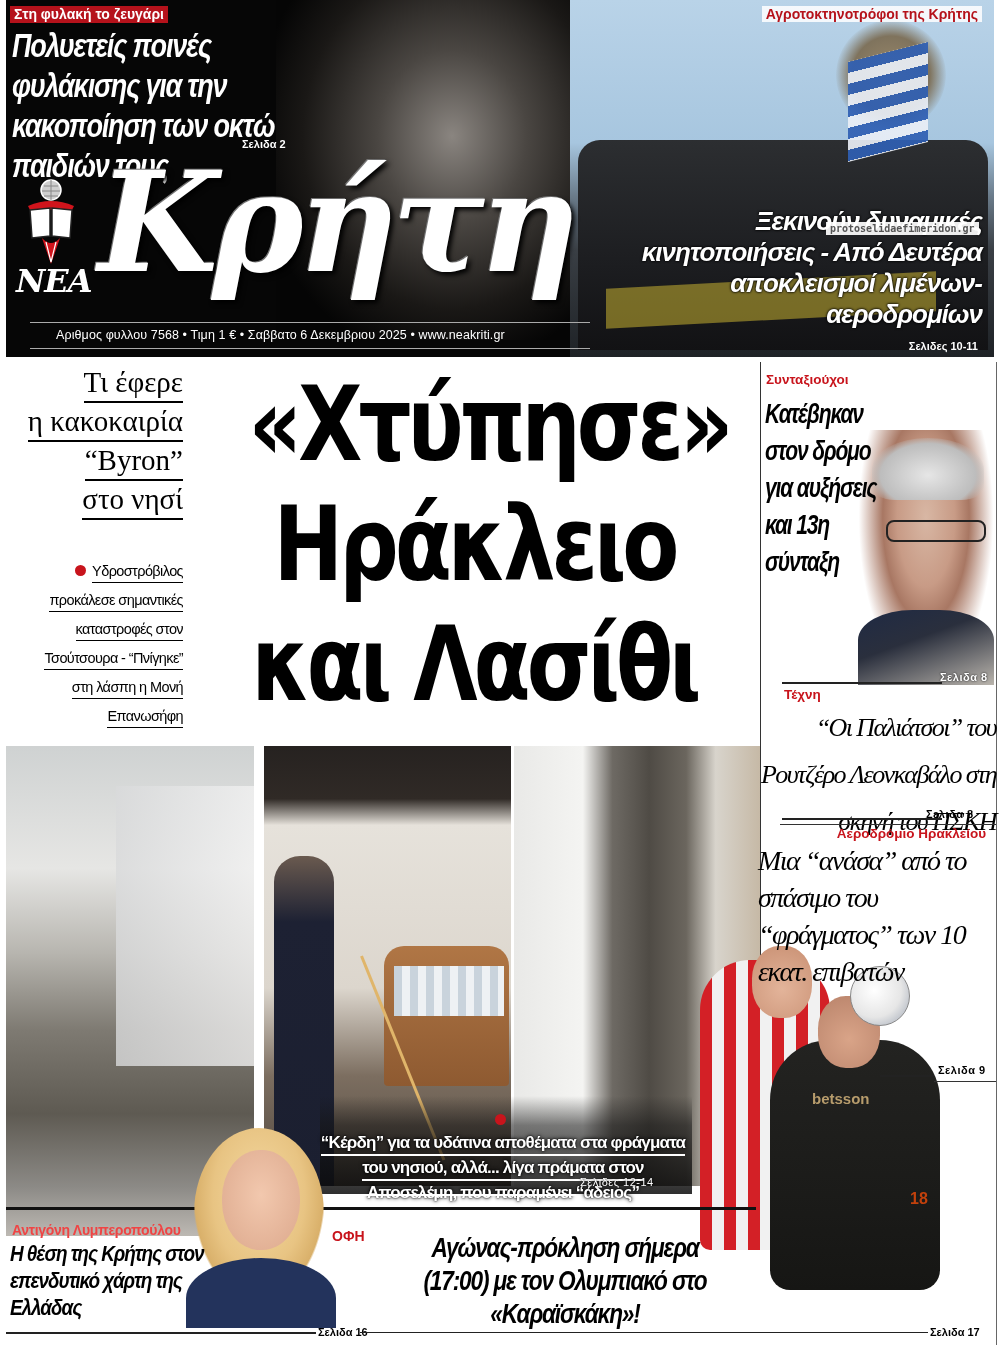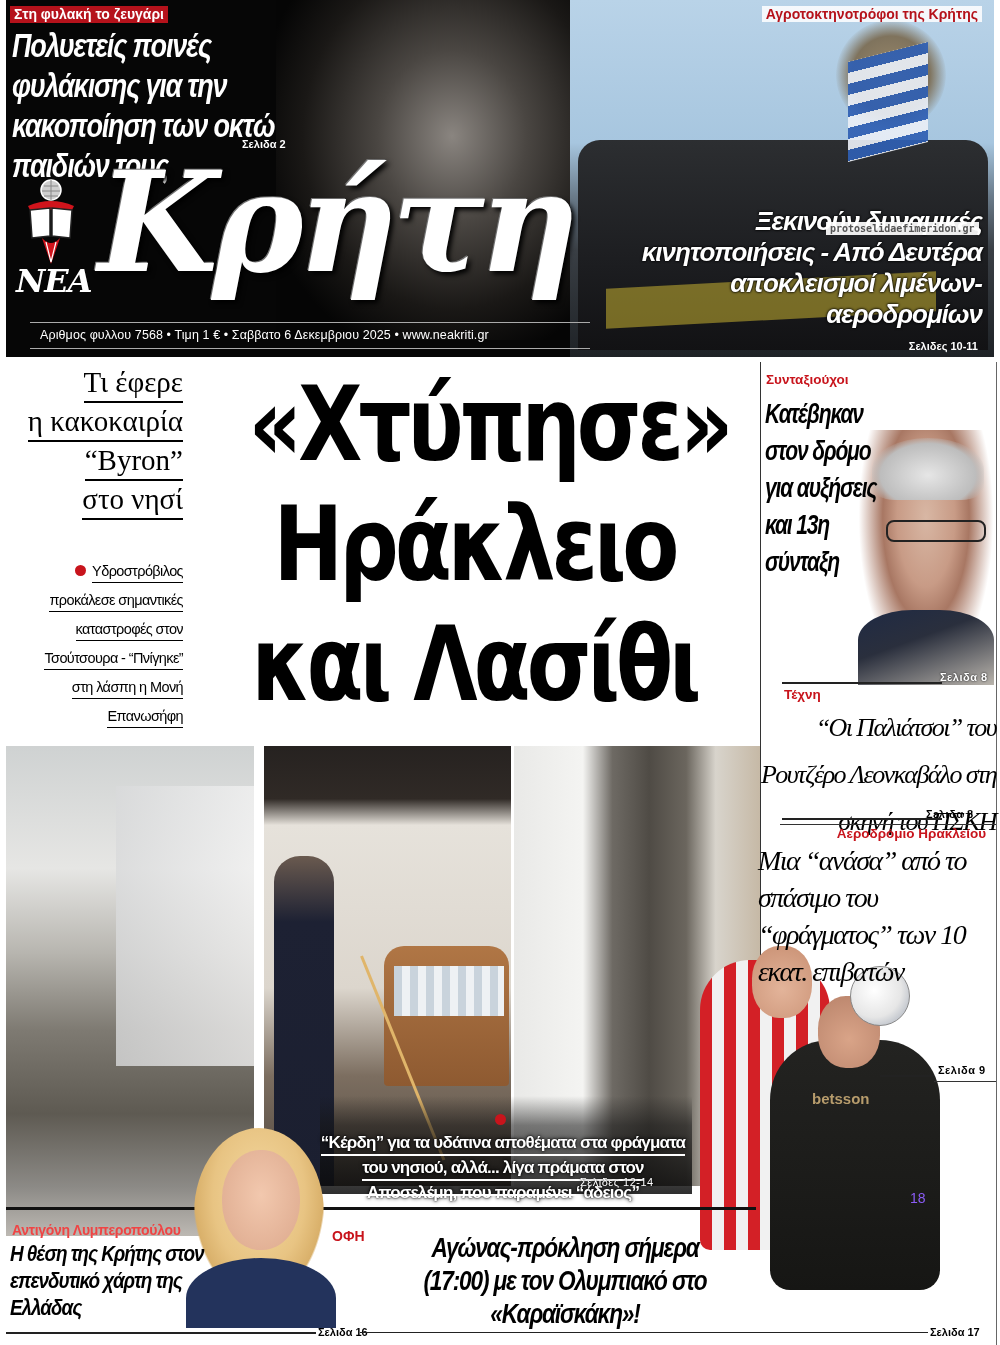--- a/index.html
+++ b/index.html
@@ -44,21 +44,21 @@
   #watermark { left: 826px; top: 222px; background: rgba(255,255,255,.92); color: #555; font-family: "DejaVu Sans Mono", monospace;
     font-weight: bold; font-size: 10px; padding: 1px 4px; }
   #mh-right-pages { right: 22px; top: 340px; color: #fff; font-weight: bold; font-size: 11px; }
 
   #logo-icon { left: 22px; top: 178px; width: 58px; height: 88px; }
   #logo-nea { left: 16px; top: 262px; color: #fff; font-family: "DejaVu Serif", serif; font-weight: bold; font-style: italic;
     font-size: 32px; letter-spacing: -1px; }
   #logo-kriti { left: 98px; top: 148px; color: #fff; font-family: "DejaVu Serif", serif; font-weight: bold; font-style: italic;
     font-size: 138px; line-height: 150px; letter-spacing: -6px; text-shadow: 3px 3px 5px #000, -1px -1px 0 #777; }
   .mh-rule { left: 30px; height: 1px; width: 560px; background: #aaa; }
-  #mh-info { left: 40px; top: 328px; color: #fff; font-size: 12.5px; letter-spacing: 0.1px; }
+  #mh-info { left: 56px; top: 328px; color: #fff; font-size: 12.5px; letter-spacing: 0.1px; }
 
   
   #lead-side-title { right: 817px; top: 364px; width: 180px; text-align: right;
     font-family: "Liberation Serif", serif; font-size: 29px; line-height: 37px; }
   #lead-side-title span { display: inline-block; border-bottom: 2px solid #000; padding-bottom: 0; }
   #lead-side-body { right: 817px; top: 558px; width: 185px; text-align: right; font-size: 14.5px; line-height: 26px;
     letter-spacing: -0.6px; }
   #lead-side-body span.ln { display: inline-block; border-bottom: 1.5px solid #000; line-height: 22px; margin-bottom: 4px; }
   .red-dot { display: inline-block; width: 11px; height: 11px; border-radius: 50%; background: #c8141c; margin-right: 6px; vertical-align: 0; }
 
@@ -117,21 +117,21 @@
   
   #player-red { left: 700px; top: 960px; width: 130px; height: 290px;
     background: repeating-linear-gradient(90deg, #d32026 0 12px, #f1f1f1 12px 24px); border-radius: 50px 50px 10px 10px; }
   #player-red-head { left: 752px; top: 946px; width: 60px; height: 72px; border-radius: 45%; background: radial-gradient(circle at 50% 60%, #e3b49a, #c88f72); }
   #ball { left: 850px; top: 966px; width: 60px; height: 60px; border-radius: 50%;
     background: radial-gradient(circle at 40% 40%, #ffffff 0%, #e6e6e6 55%, #9aa3b2 100%); border: 1px solid #888; }
   #player-black { left: 770px; top: 1040px; width: 170px; height: 250px; background: linear-gradient(180deg,#232321 0%,#161614 100%);
     border-radius: 60px 60px 20px 20px; }
   #player-black-head { left: 818px; top: 996px; width: 62px; height: 72px; border-radius: 45%; background: radial-gradient(circle at 50% 60%, #d9a488, #b8826a); }
   #sponsor { left: 812px; top: 1090px; color: #b79c6c; font-weight: bold; font-size: 15px; }
-  #shirt-number { left: 910px; top: 1190px; color: #8b5cf6; font-weight: normal; font-size: 14px; }
+  #shirt-number { left: 910px; top: 1190px; color: #c2410c; font-weight: bold; font-size: 16px; }
 
   
   #bottom-rule { left: 6px; top: 1207px; width: 750px; height: 3px; background: #111; }
   #mp-photo { left: 186px; top: 1128px; width: 150px; height: 200px; overflow: hidden; }
   #mp-hair { left: 8px; top: 0; width: 130px; height: 170px; border-radius: 50% 50% 30% 30%; background: radial-gradient(ellipse at 50% 40%, #f4d9a1 0%, #e8c483 50%, #d9b06a 70%, rgba(255,255,255,0) 72%); }
   #mp-face { left: 36px; top: 22px; width: 78px; height: 100px; border-radius: 48%; background: radial-gradient(ellipse at 50% 45%, #f2c8ae, #dca88c); }
   #mp-dress { left: 0; top: 130px; width: 150px; height: 80px; background: #23335c; border-radius: 50% 50% 0 0; }
 
   #mp-kicker { left: 12px; top: 1222px; color: #ef4444; font-weight: bold; font-size: 14px; letter-spacing: -0.3px; }
   #mp-headline { left: 10px; top: 1240px; width: 240px; font-weight: bold; font-style: italic; font-size: 22px; line-height: 27px; letter-spacing: -1.2px;

